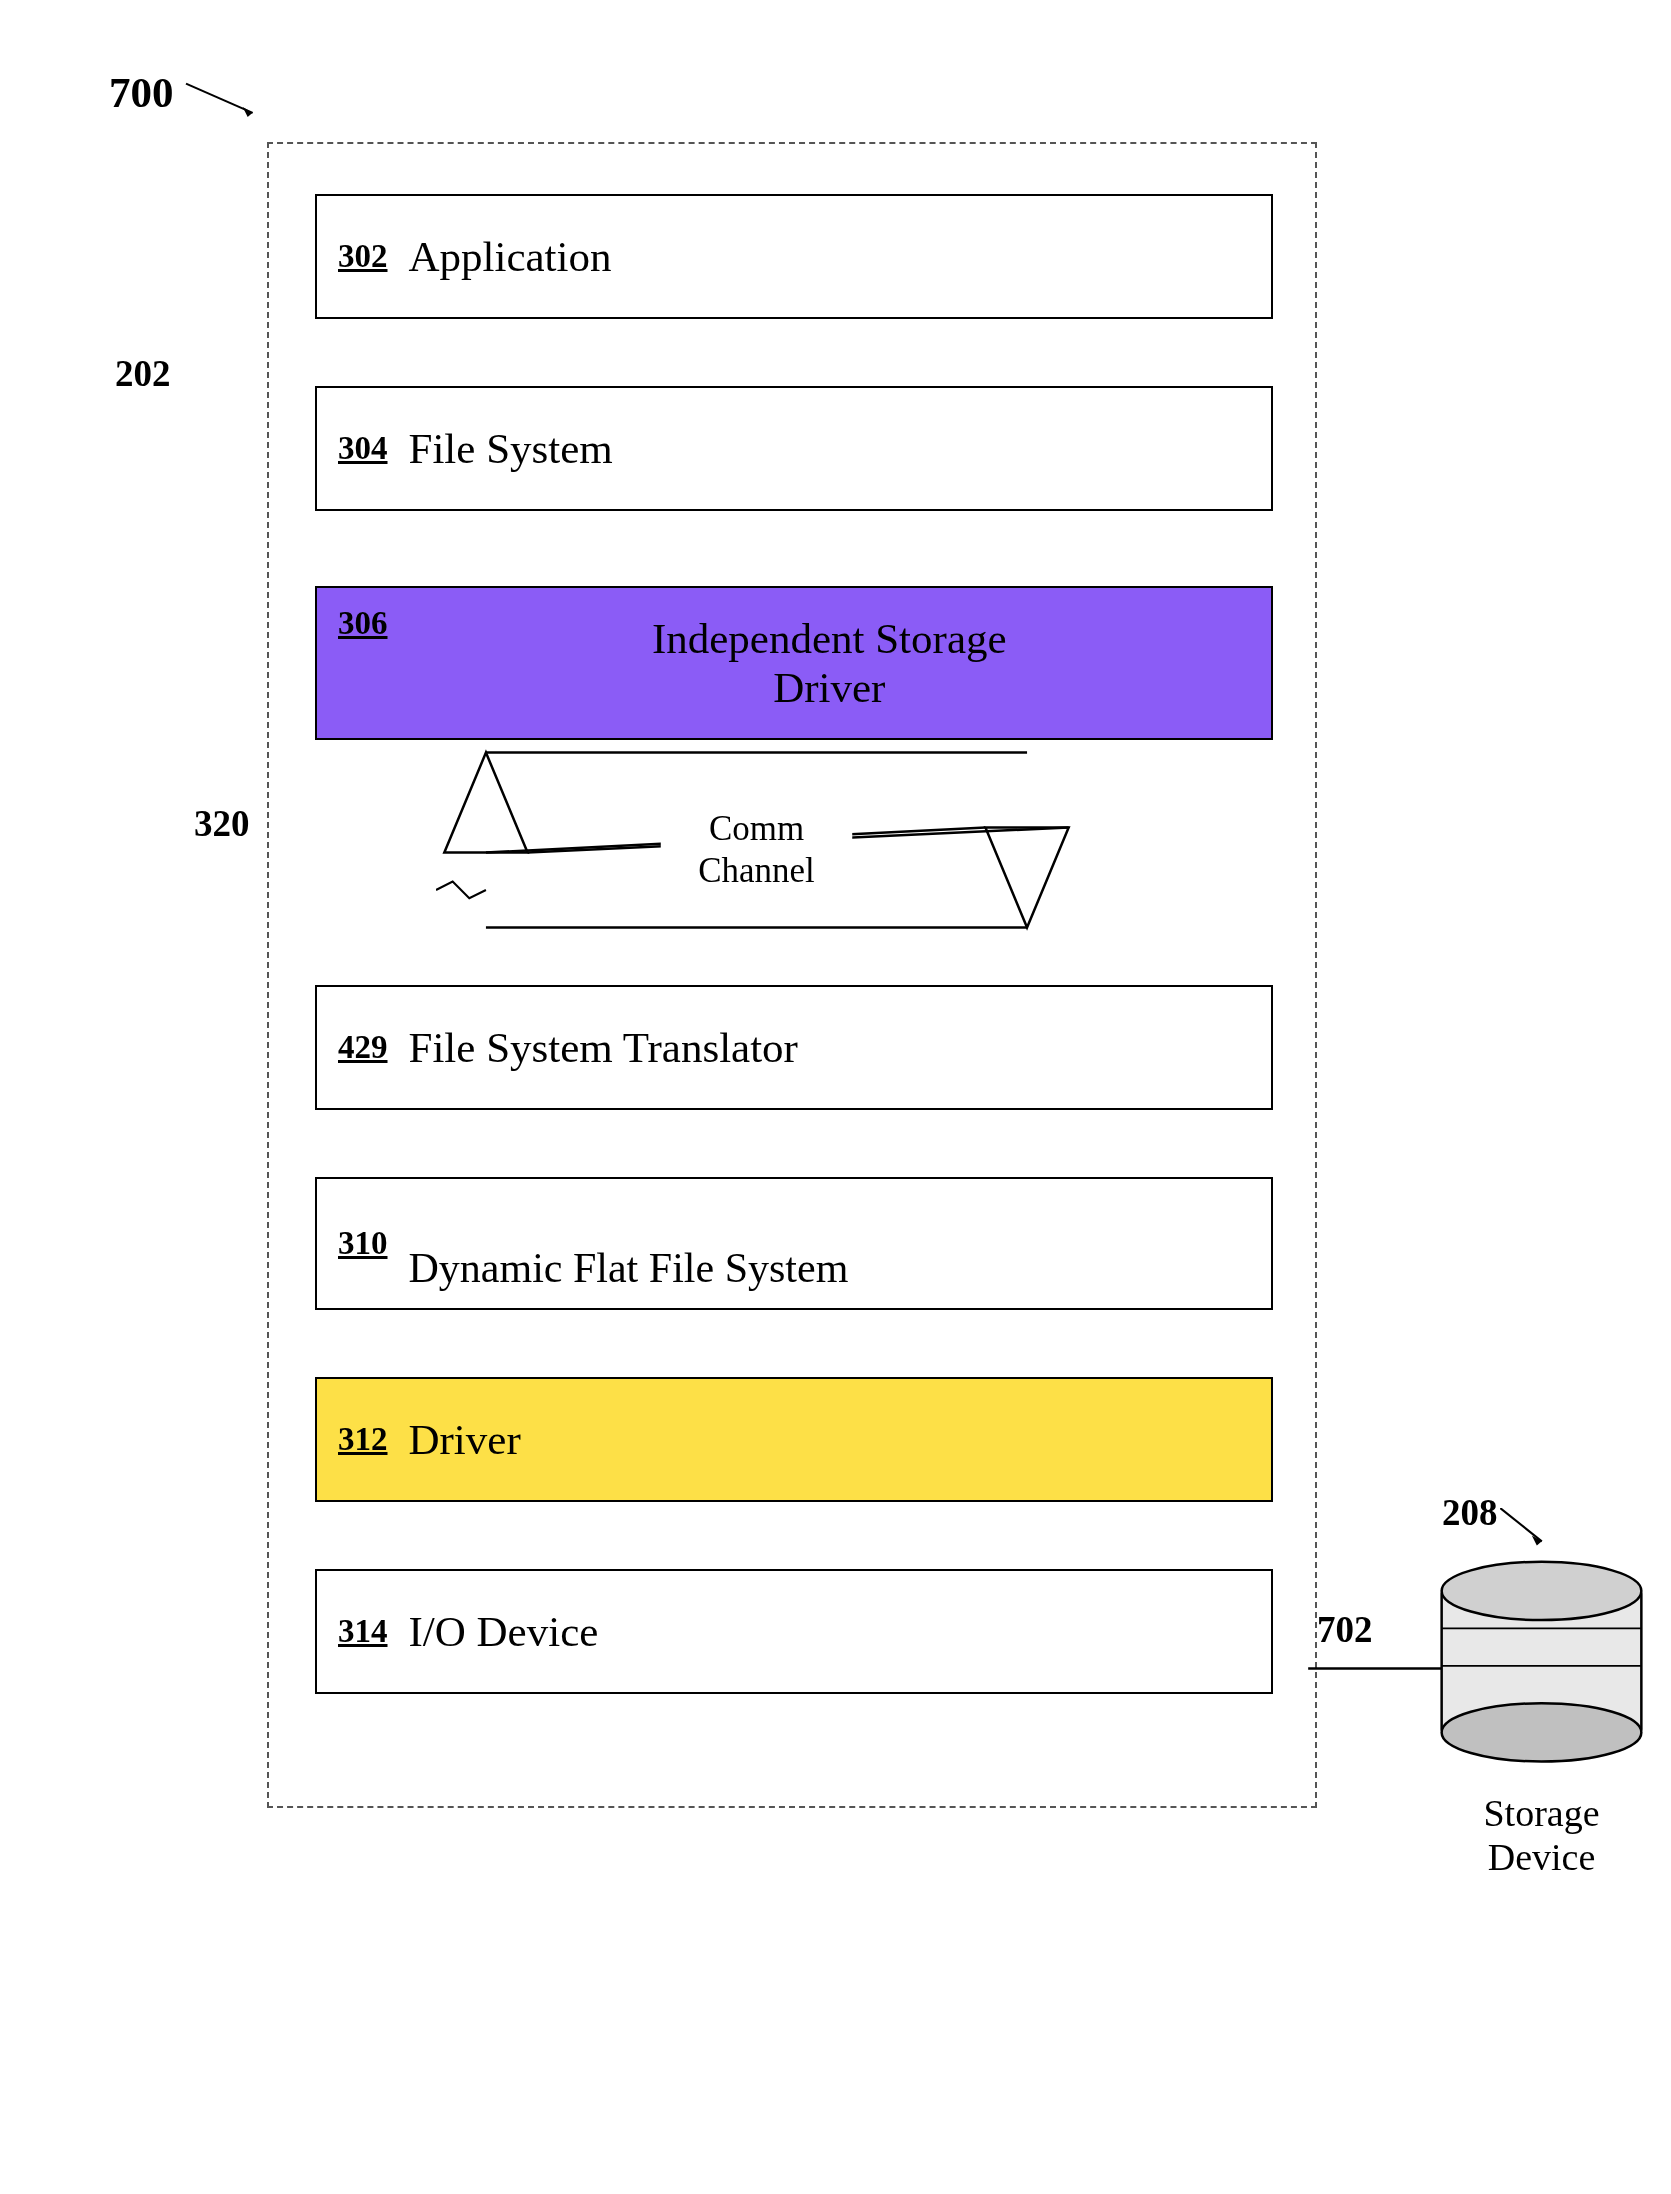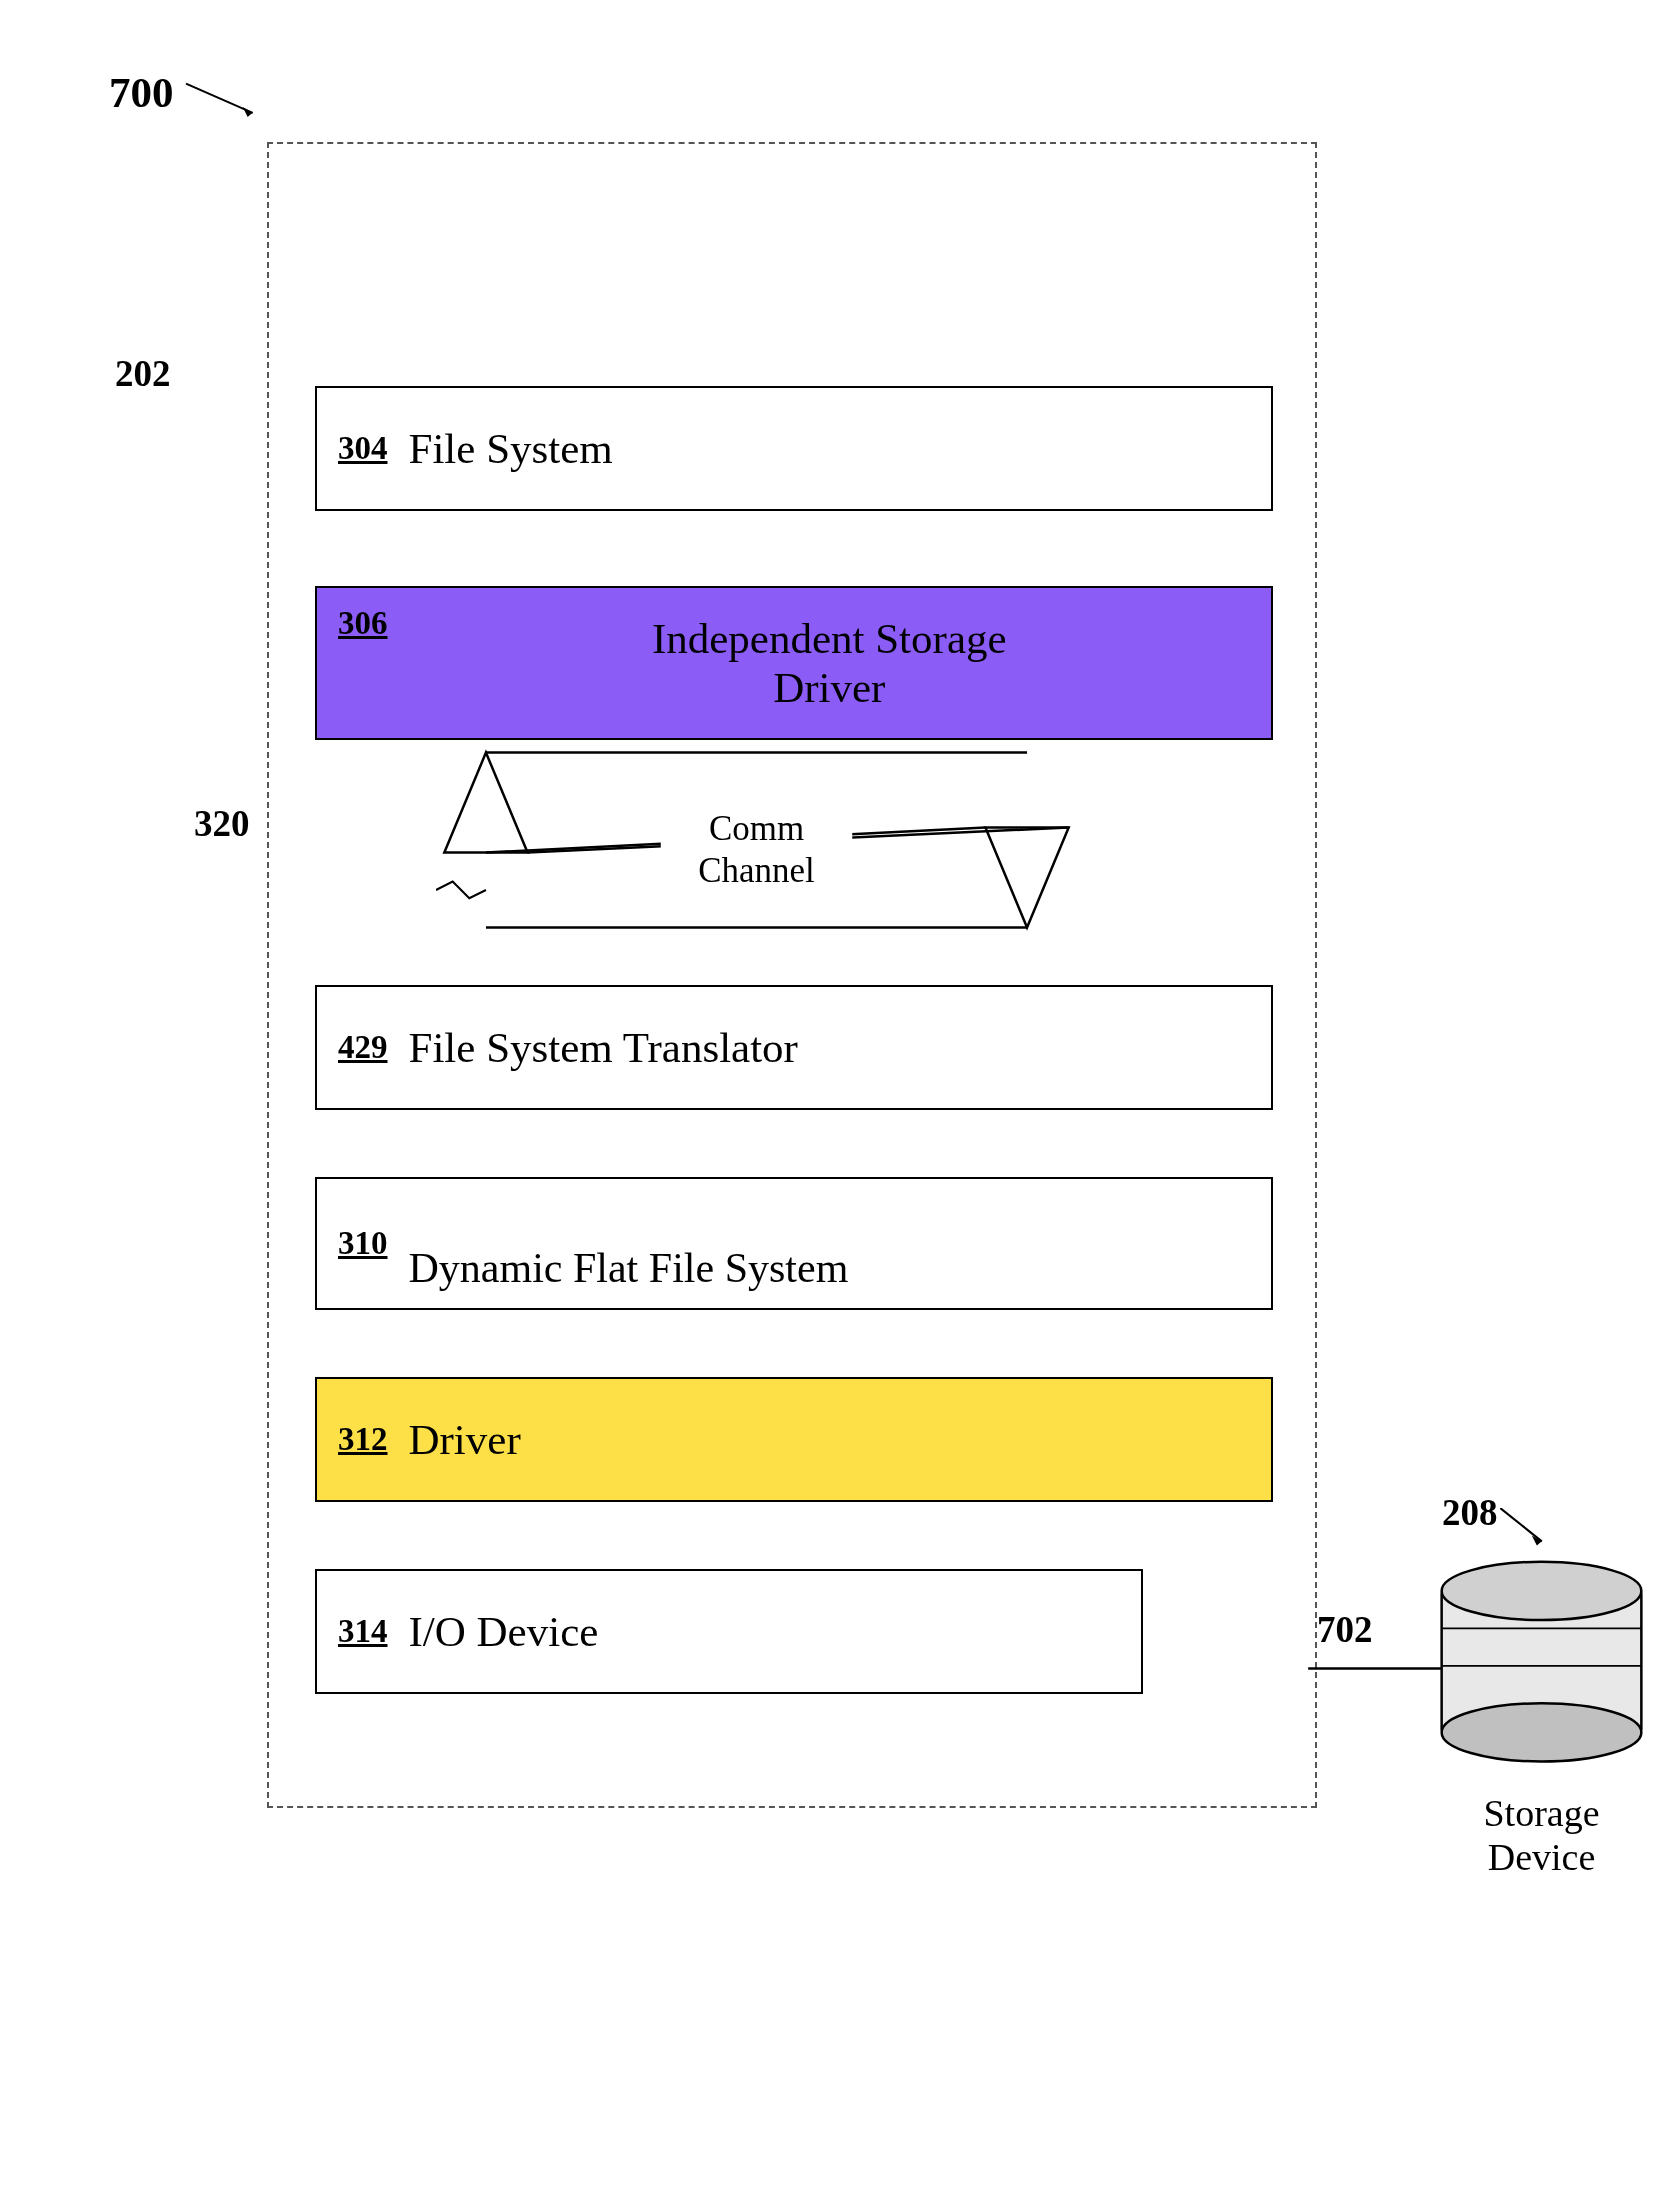--- a/index.html
+++ b/index.html
@@ -31,20 +31,24 @@
     <svg width="100" height="50" style="overflow:visible; margin-left:4.2px;" viewBox="0 0 120 60">
       <line x1="0" y1="20" x2="80" y2="55" stroke="#000" stroke-width="2.5"></line>
       <polygon points="80,55 68,48 74,60" fill="#000"></polygon>
     </svg>
   </div>
 
   <div style="position:absolute; top:92px; left:200px; width:1050px; height:1666px; border:2.5px dashed #555;">
 
     <div style="position:absolute; top:208px; left:-154px; font-size:37px; font-weight:bold; font-family:'Times New Roman',serif;">202</div>
 
+    <div style="position:absolute; top:50px; left:46px; width:958px; height:125px; border:2.1px solid #000; background:#fff; display:flex; align-items:center; padding:12.5px 21px;">
+      <span style="font-size:33px; font-weight:bold; text-decoration:underline; margin-right:21px; font-family:'Times New Roman',serif;">302</span>
+      <span style="font-size:43px; font-family:'Times New Roman',serif;">Application</span>
+    </div>
 
     <div style="position:absolute; top:242px; left:46px; width:958px; height:125px; border:2.1px solid #000; background:#fff; display:flex; align-items:center; padding:12.5px 21px;">
       <span style="font-size:33px; font-weight:bold; text-decoration:underline; margin-right:21px; font-family:'Times New Roman',serif;">304</span>
       <span style="font-size:43px; font-family:'Times New Roman',serif;">File System</span>
     </div>
 
     <div style="position:absolute; top:442px; left:46px; width:958px; height:154px; border:2.1px solid #000; background:#8b5cf6; display:flex; align-items:center; padding:12.5px 21px;">
       <span style="font-size:33px; font-weight:bold; text-decoration:underline; margin-right:21px; font-family:'Times New Roman',serif; align-self:flex-start; margin-top:4.2px;">306</span>
       <span style="font-size:43px; font-family:'Times New Roman',serif; text-align:center; width:100%;">Independent Storage<br>Driver</span>
     </div>
@@ -77,21 +81,21 @@
     <div style="position:absolute; top:1033px; left:46px; width:958px; height:133px; border:2.1px solid #000; background:#fff; display:flex; align-items:center; padding:12.5px 21px;">
       <span style="font-size:33px; font-weight:bold; text-decoration:underline; margin-right:21px; font-family:'Times New Roman',serif;">310</span>
       <span style="font-size:42px; font-family:'Times New Roman',serif;margin-top:48px;">Dynamic Flat File System</span>
     </div>
 
     <div style="position:absolute; top:1233px; left:46px; width:958px; height:125px; border:2.1px solid #000; background:#fde047; display:flex; align-items:center; padding:12.5px 21px;">
       <span style="font-size:33px; font-weight:bold; text-decoration:underline; margin-right:21px; font-family:'Times New Roman',serif;">312</span>
       <span style="font-size:43px; font-family:'Times New Roman',serif;">Driver</span>
     </div>
 
-    <div style="position:absolute; top:1425px; left:46px; width:828px; height:125px; border:2.1px solid #000; background:#fff; display:flex; align-items:center; padding:12.5px 21px;">
+    <div style="position:absolute; top:1425px; left:46px; width:958px; height:125px; border:2.1px solid #000; background:#fff; display:flex; align-items:center; padding:12.5px 21px;">
       <span style="font-size:33px; font-weight:bold; text-decoration:underline; margin-right:21px; font-family:'Times New Roman',serif;">314</span>
       <span style="font-size:43px; font-family:'Times New Roman',serif;">I/O Device</span>
     </div>
 
   </div>
 
   <svg style="position:absolute; top:1616px; left:1241px; width:167px; height:5px;" viewBox="0 0 200 6" width="167" height="5">
     <line x1="0" y1="3" x2="200" y2="3" stroke="#000" stroke-width="3"></line>
   </svg>
 

